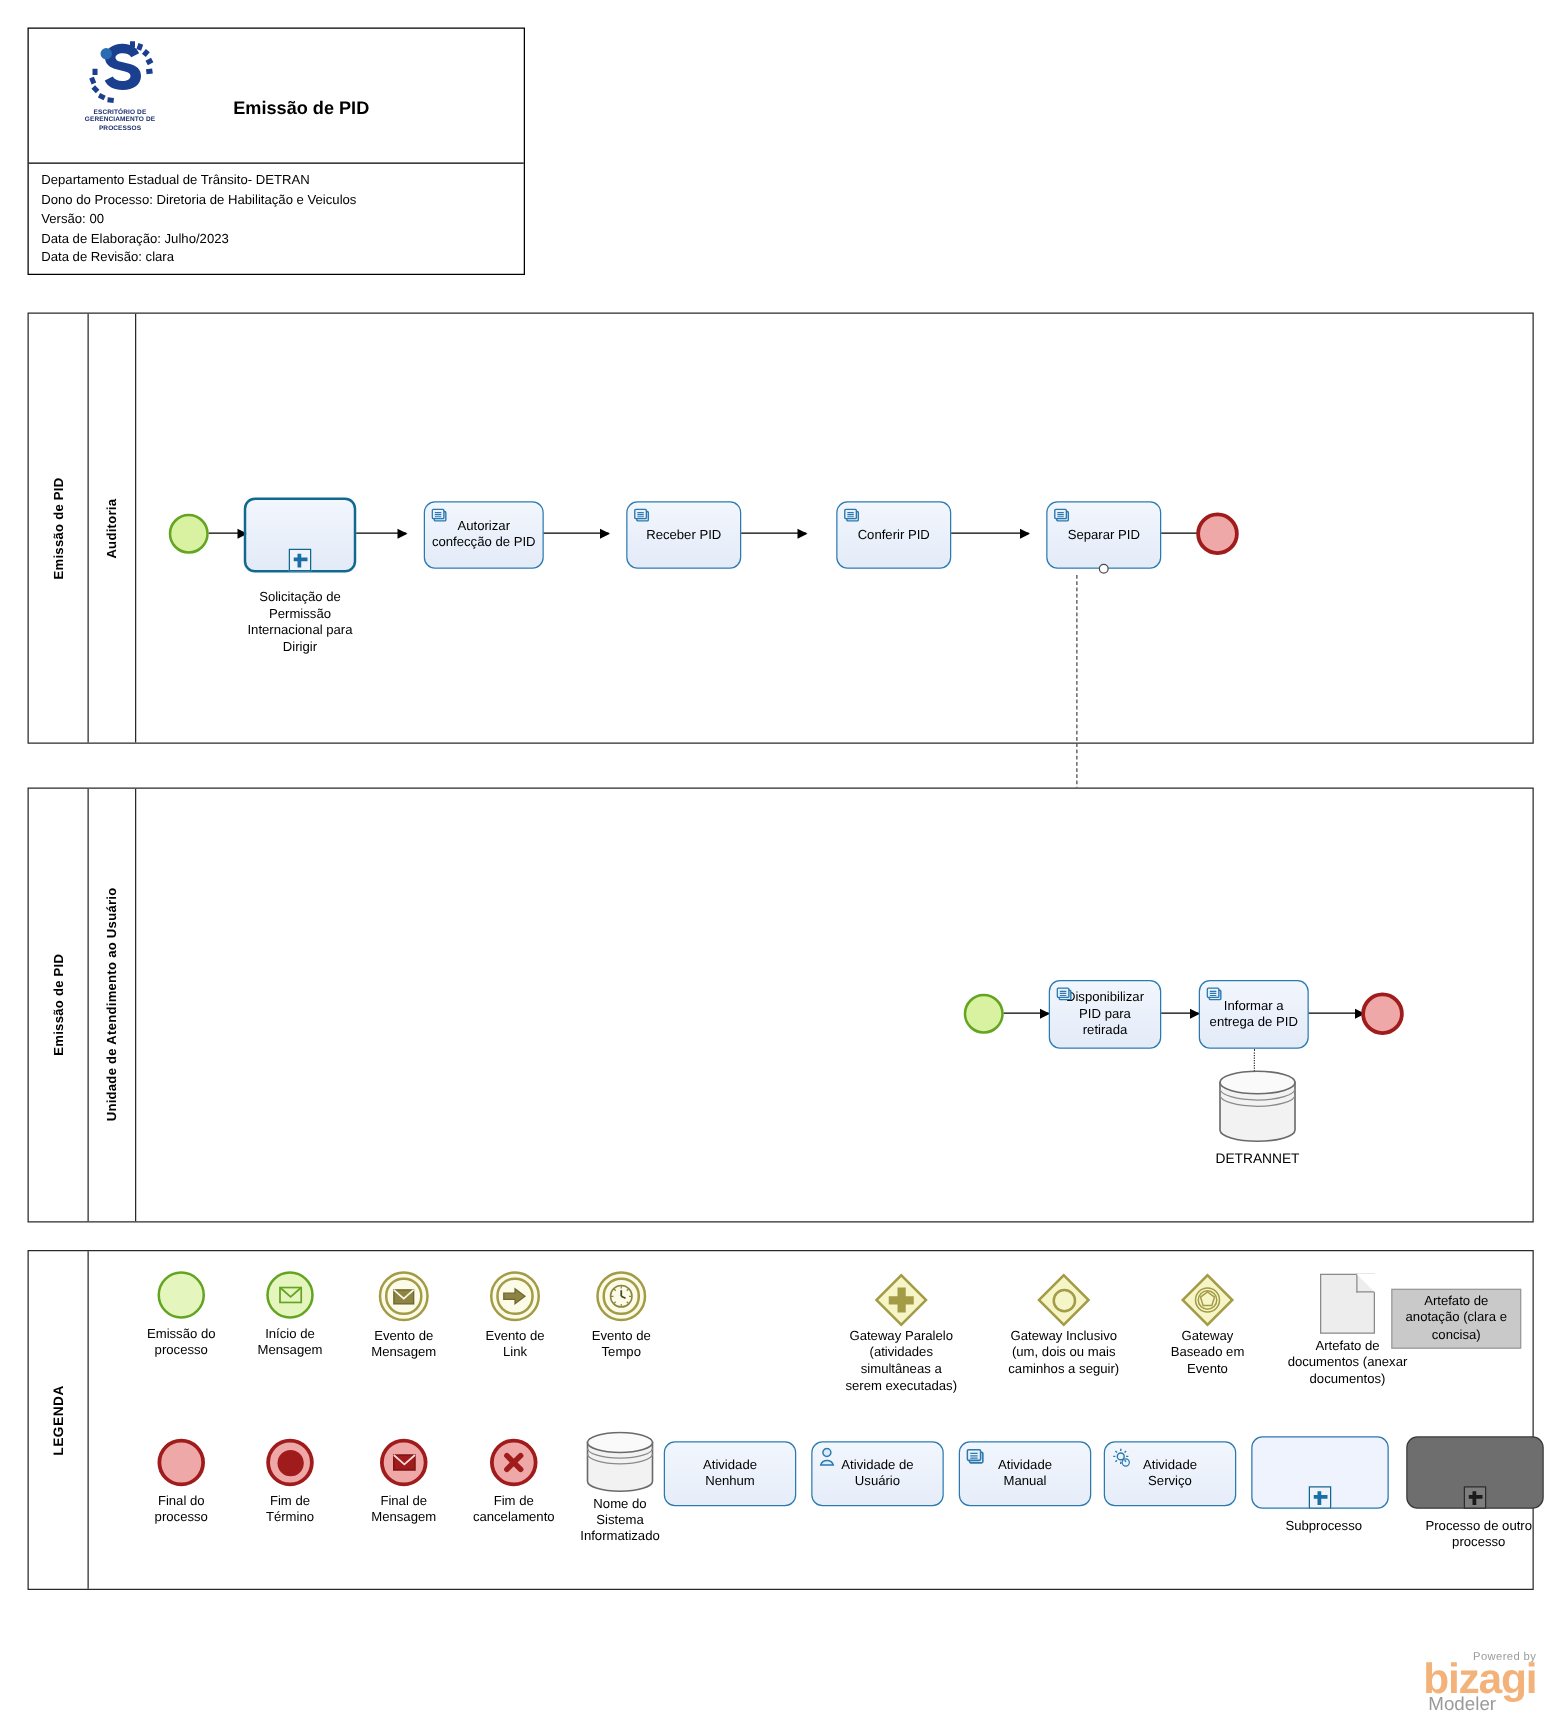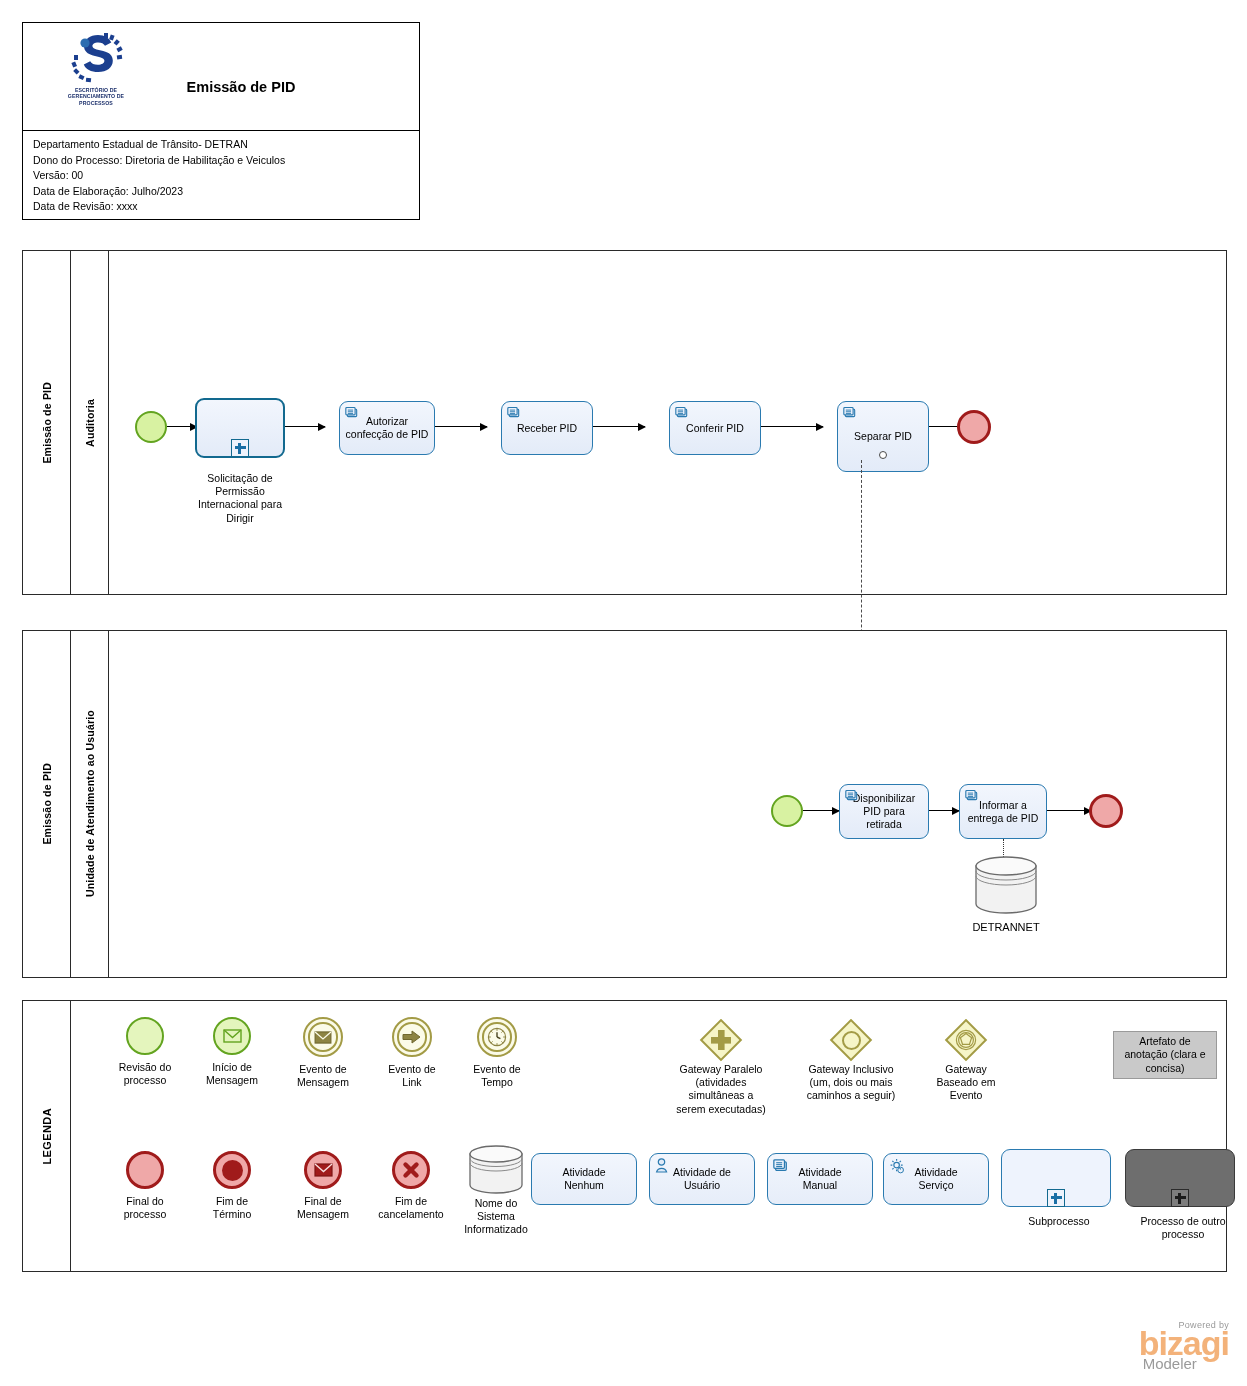--- a/index.html
+++ b/index.html
@@ -233,21 +233,21 @@
 GERENCIAMENTO
 DE PROCESSOS</div>
     </div>
     <div id="header-title">Emissão de PID</div>
   </div>
   <div id="header-meta">
     <div>Departamento Estadual de Trânsito- DETRAN</div>
     <div>Dono do Processo: Diretoria de Habilitação e Veiculos</div>
     <div>Versão: 00</div>
     <div>Data de Elaboração: Julho/2023</div>
-    <div>Data de Revisão: xxxx</div>
+    <div>Data de Revisão: clara</div>
   </div>
 </div>
 
 <div class="pool" id="pool-1" style="left:22px; top:250px; width:1205px; height:345px;">
   <div class="pool-label">
     <span>Emissão de PID</span>
   </div>
   <div class="lane-label">
     <span>Auditoria</span>
   </div>
@@ -300,21 +300,21 @@
         <rect x="0.8" y="1.6" width="10" height="8" rx="1" fill="#eaf1fb" stroke="#2a7ab0" stroke-width="1.2"></rect>
         <line x1="3" y1="4.4" x2="8.6" y2="4.4" stroke="#2a7ab0" stroke-width="1"></line>
         <line x1="3" y1="6.2" x2="8.6" y2="6.2" stroke="#2a7ab0" stroke-width="1"></line>
         <line x1="3" y1="8" x2="8.6" y2="8" stroke="#2a7ab0" stroke-width="1"></line>
       </svg>
       <span>Conferir PID</span>
     </div>
 
     <div class="seq" style="left:652px; top:175px; width:62px;"></div>
 
-    <div class="task" style="left:728px; top:150px; width:92px; height:71px;">
+    <div class="task" style="left:728px; top:150px; width:92px; height:54px;">
       <svg class="task-icon" viewBox="0 0 16 14">
         <rect x="2.5" y="3.5" width="10" height="8" rx="1" fill="#dfeaf8" stroke="#2a7ab0" stroke-width="1.2"></rect>
         <rect x="0.8" y="1.6" width="10" height="8" rx="1" fill="#eaf1fb" stroke="#2a7ab0" stroke-width="1.2"></rect>
         <line x1="3" y1="4.4" x2="8.6" y2="4.4" stroke="#2a7ab0" stroke-width="1"></line>
         <line x1="3" y1="6.2" x2="8.6" y2="6.2" stroke="#2a7ab0" stroke-width="1"></line>
         <line x1="3" y1="8" x2="8.6" y2="8" stroke="#2a7ab0" stroke-width="1"></line>
       </svg>
       <span>Separar PID</span>
     </div>
     <span class="msg-src" style="left:770px; top:200px;"></span>
@@ -389,21 +389,21 @@
 </div>
 
 <div id="legend-pool">
   <div id="legend-label">
     <span>LEGENDA</span>
   </div>
   <div id="legend-body">
 
     <div class="lg-item" style="left:26px; top:16px; width:96px;">
       <div class="lg-art green-ring" style="width:38px;height:38px;"></div>
-      <div class="lg-cap">Revisão do
+      <div class="lg-cap">Emissão do
 processo</div>
     </div>
 
     <div class="lg-item" style="left:113px; top:16px; width:96px;">
       <div class="lg-art green-ring" style="width:38px;height:38px;">
         <svg width="19" height="14" viewBox="0 0 19 14">
           <rect x="1" y="1" width="17" height="12" fill="none" stroke="#63a420" stroke-width="1.4"></rect>
           <polyline points="1,1 9.5,8.5 18,1" fill="none" stroke="#63a420" stroke-width="1.4"></polyline>
         </svg>
       </div>
@@ -494,20 +494,28 @@
               <polygon points="11,4.6 16.6,8.7 14.5,15.3 7.5,15.3 5.4,8.7" fill="none" stroke="#a39b46" stroke-width="1.2"></polygon>
             </svg>
           </div>
         </div>
       </div>
       <div class="lg-cap" style="margin-top:2px;">Gateway
 Baseado em
 Evento</div>
     </div>
 
+    <div class="lg-item" style="left:940px; top:18px; width:134px;">
+      <div style="height:48px; display:flex; align-items:flex-start; justify-content:center;">
+        <div class="doc-art" style="width:44px;height:48px;"></div>
+      </div>
+      <div class="lg-cap" style="margin-top:4px;">Artefato de
+documentos (anexar
+documentos)</div>
+    </div>
 
     <div class="lg-item" style="left:1042px; top:30px; width:110px;">
       <div class="note-art" style="width:104px;height:48px;">Artefato de anotação (clara e concisa)</div>
     </div>
 
     <div class="lg-item" style="left:26px; top:150px; width:96px;">
       <div class="lg-art red-ring" style="width:38px;height:38px;"></div>
       <div class="lg-cap">Final do
 processo</div>
     </div>

